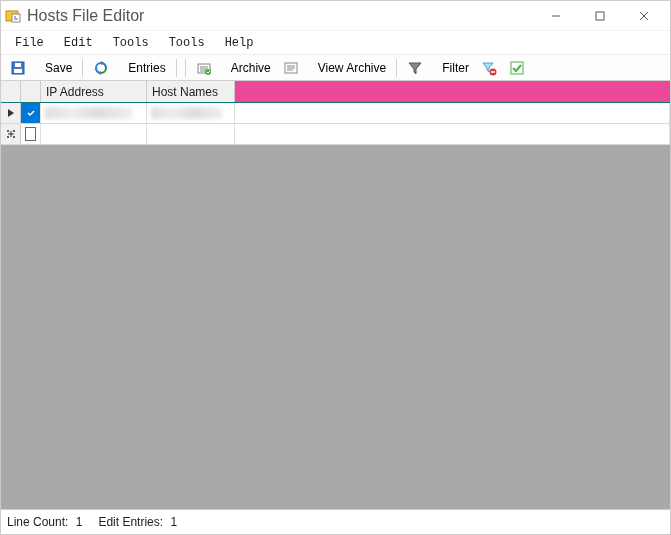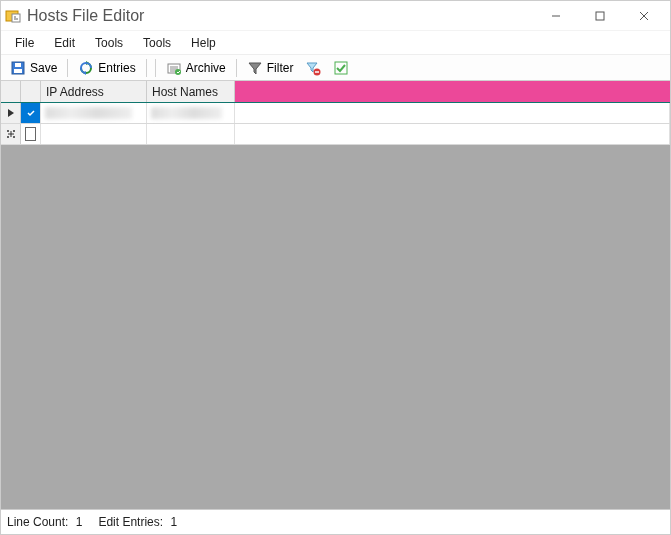--- a/index.html
+++ b/index.html
@@ -46,39 +46,40 @@
     display: flex;
     align-items: center;
     padding: 0 4px;
     background: #fff;
     border-bottom: 1px solid #eee;
   }
   .menubar .menu-item {
     padding: 3px 10px;
     cursor: pointer;
     color: #222;
+    font-family: Liberation Mono, monospace;
   }
 
   
   .toolbar {
     height: 26px;
     display: flex;
     align-items: center;
     padding: 0 4px;
     border-bottom: 1px solid #d0d0d0;
     background: #fdfdfd;
     gap: 2px;
   }
   .tool-btn {
     display: flex;
     align-items: center;
     padding: 2px 4px;
     cursor: pointer;
     border: 1px solid transparent;
-    gap: 4px;
+    gap: 19px;
   }
   .tool-sep {
     width: 1px; height: 18px;
     background: #d0d0d0;
     margin: 0 3px;
   }
   .tool-icon { width: 16px; height: 16px; flex-shrink: 0; }
 
   
   .grid {
@@ -219,20 +220,29 @@
     <span class="tool-icon">
       <svg viewBox="0 0 16 16">
           <rect x="2" y="4" width="12" height="9" fill="#fff" stroke="#888"></rect>
           <path d="M4 7h8M4 9h8M4 11h6" stroke="#888"></path>
           <circle cx="12" cy="12" r="3" fill="#4caf50"></circle>
           <path d="M11 12l1 1 2-2" stroke="#fff" stroke-width="1" fill="none"></path>
         </svg>
     </span>
     <span>Archive</span>
   </div>
+  <div class="tool-btn">
+    <span class="tool-icon">
+      <svg viewBox="0 0 16 16">
+          <rect x="2" y="3" width="12" height="10" fill="#fff" stroke="#888"></rect>
+          <path d="M4 6h8M4 8h8M4 10h6" stroke="#888"></path>
+        </svg>
+    </span>
+    <span>View Archive</span>
+  </div>
   <div class="tool-sep"></div>
   <div class="tool-btn">
     <span class="tool-icon">
       <svg viewBox="0 0 16 16">
           <path d="M2 3 L14 3 L9 9 L9 14 L7 12 L7 9 Z" fill="#888" stroke="#555"></path>
         </svg>
     </span>
     <span>Filter</span>
   </div>
   <div class="tool-btn">

